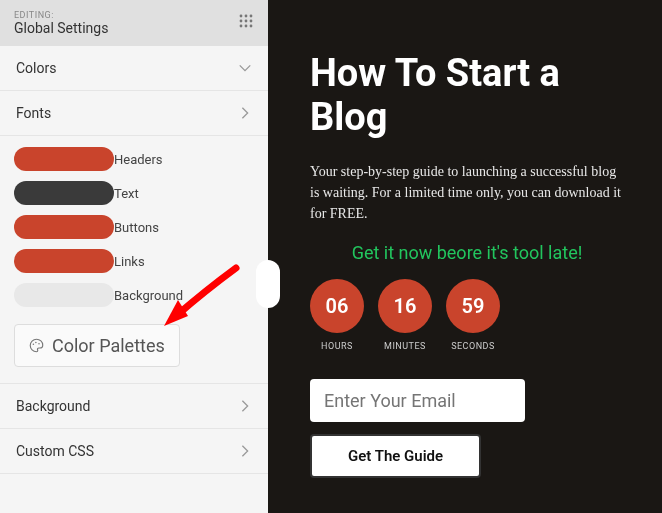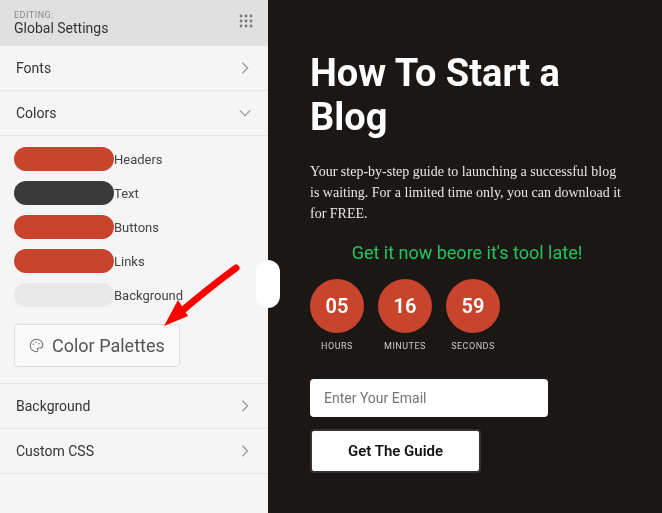--- a/index.html
+++ b/index.html
@@ -28,21 +28,21 @@
 .notch { position: absolute; left: -12px; top: 260px; width: 24px; height: 48px; background: #fff; border-radius: 12px; }
 .preview h1 { font-size: 38px; font-weight: 700; line-height: 1.15; margin-bottom: 22px; }
 .preview .desc { font-size: 14px; line-height: 1.5; color: #e8e8e8; margin-bottom: 18px; font-family: Liberation Serif, serif; }
 .preview .urgency { font-size: 18px; color: #22c55e; margin-bottom: 16px; text-align: center; }
 
 .countdown { display: flex; gap: 14px; margin-bottom: 28px; }
 .cd-item { text-align: center; }
 .cd-circle { width: 54px; height: 54px; border-radius: 50%; background: #c9442c; display: flex; align-items: center; justify-content: center; font-size: 20px; font-weight: 600; }
 .cd-label { font-size: 9px; letter-spacing: 0.5px; margin-top: 8px; color: #ccc; }
 
-.email-input { width: 238px; padding: 11px 14px; border: none; border-radius: 4px; font-size: 14px; color: #888; background: #fff; margin-bottom: 12px; display: block; }
+.email-input { width: 215px; padding: 11px 14px; border: none; border-radius: 4px; font-size: 18px; color: #888; background: #fff; margin-bottom: 12px; display: block; }
 .cta-btn { padding: 11px 36px; background: #fff; color: #111; border: 2px solid #333; border-radius: 4px; font-size: 15px; font-weight: 600; cursor: pointer; display: inline-block; }
 </style>
 </head>
 <body>
 
 <div class="sidebar">
   <div class="sidebar-header">
     <div>
       <div class="editing-label">EDITING:</div>
       <div class="settings-title">Global Settings</div>
@@ -58,30 +58,30 @@
             <circle cx="13" cy="8" r="1.4"></circle>
             <circle cx="3" cy="13" r="1.4"></circle>
             <circle cx="8" cy="13" r="1.4"></circle>
             <circle cx="13" cy="13" r="1.4"></circle>
           </g>
         </svg>
     </div>
   </div>
 
   <div class="section-row">
-    <span class="label">Fonts</span>
+    <span class="label">Colors</span>
     <svg class="chevron" viewBox="0 0 16 16">
-        <path d="M5 2l6 6-6 6" fill="none" stroke="#999" stroke-width="1.5"></path>
+        <path d="M2 5l6 6 6-6" fill="none" stroke="#999" stroke-width="1.5"></path>
       </svg>
   </div>
 
   <div class="section-row">
-    <span class="label">Colors</span>
+    <span class="label">Fonts</span>
     <svg class="chevron" viewBox="0 0 16 16">
-        <path d="M2 5l6 6 6-6" fill="none" stroke="#999" stroke-width="1.5"></path>
+        <path d="M5 2l6 6-6 6" fill="none" stroke="#999" stroke-width="1.5"></path>
       </svg>
   </div>
 
   <div class="colors-content">
     <div class="color-item">
       <div class="swatch" style="background:#c9442c"></div>
       <span class="color-label">Headers</span>
     </div>
     <div class="color-item">
       <div class="swatch" style="background:#3a3a3a"></div>
@@ -132,21 +132,21 @@
 </div>
 
 <div class="preview">
   <div class="notch"></div>
   <h1>How To Start a Blog</h1>
   <p class="desc">Your step-by-step guide to launching a successful blog is waiting. For a limited time only, you can download it for FREE.</p>
   <p class="urgency">Get it now beore it's tool late!</p>
 
   <div class="countdown">
     <div class="cd-item">
-      <div class="cd-circle">05</div>
+      <div class="cd-circle">06</div>
       <div class="cd-label">HOURS</div>
     </div>
     <div class="cd-item">
       <div class="cd-circle">16</div>
       <div class="cd-label">MINUTES</div>
     </div>
     <div class="cd-item">
       <div class="cd-circle">59</div>
       <div class="cd-label">SECONDS</div>
     </div>

